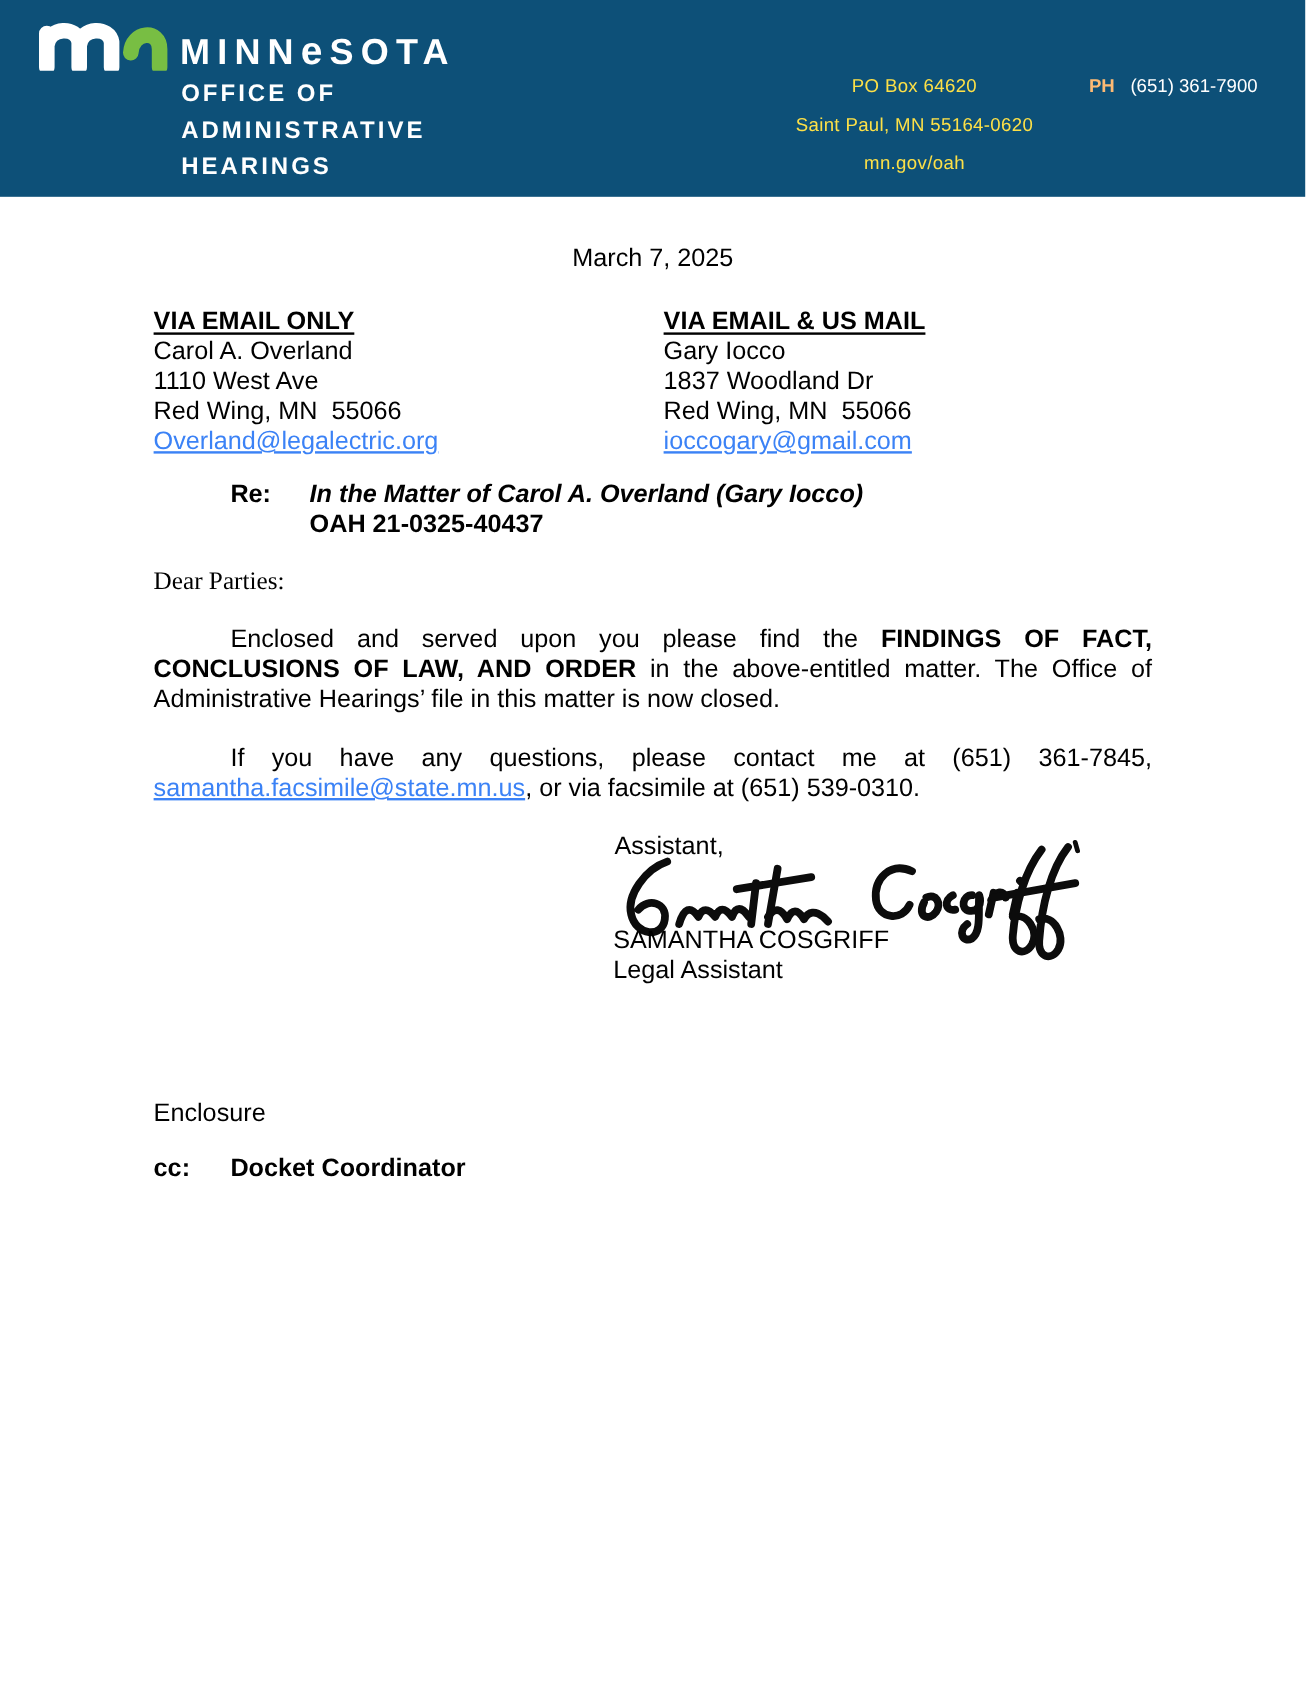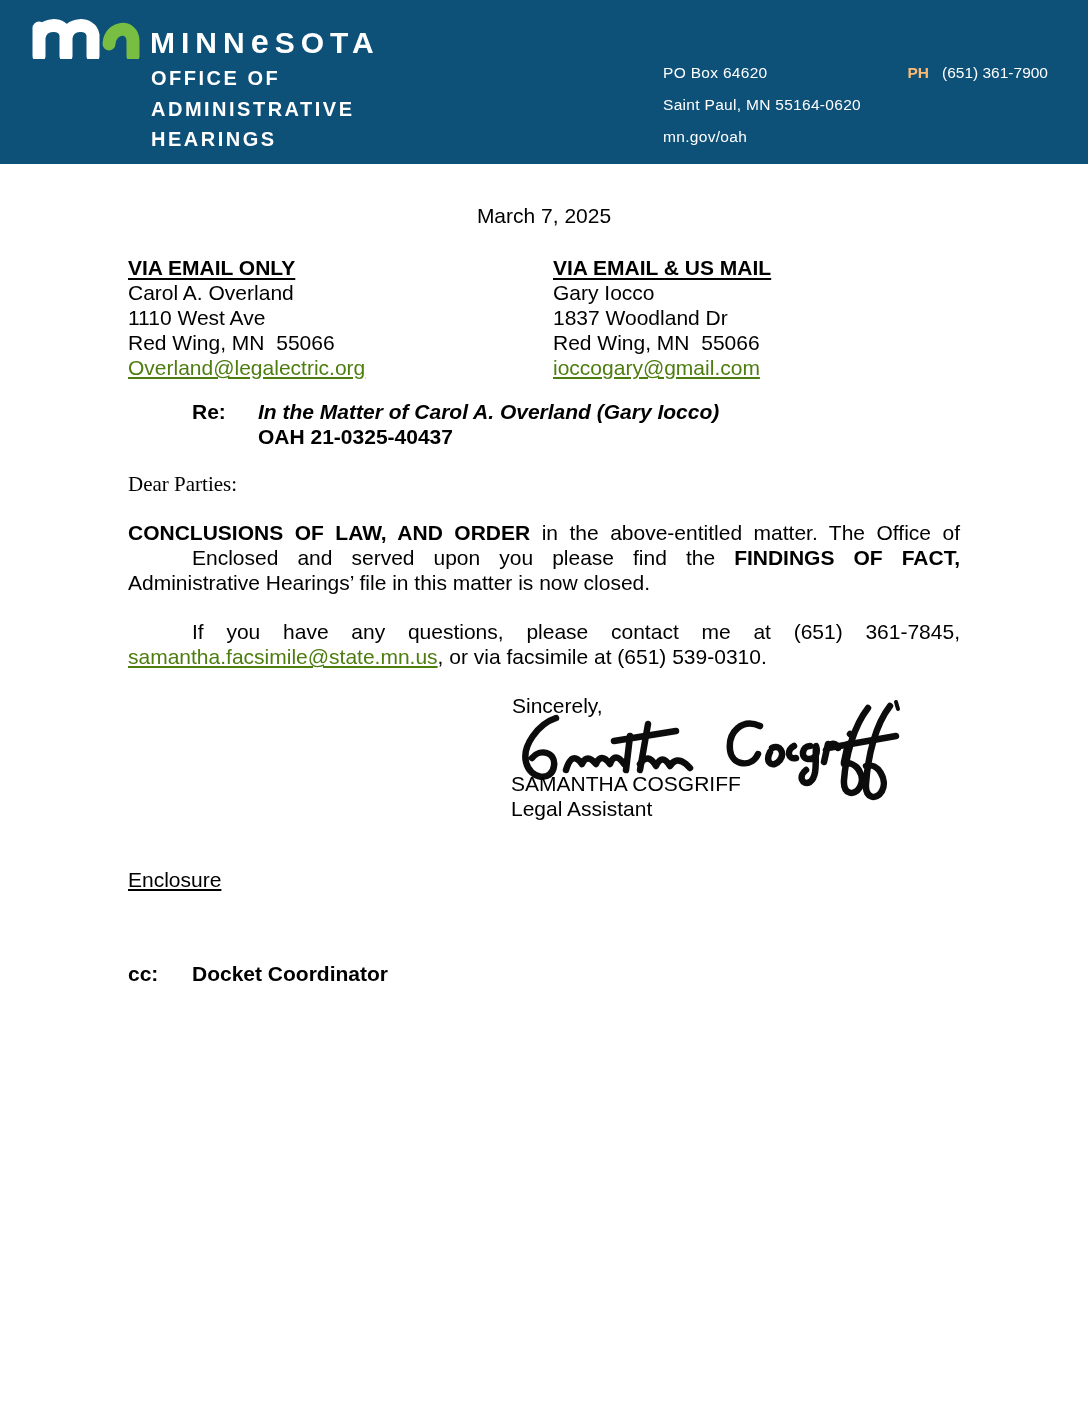--- a/index.html
+++ b/index.html
@@ -15,32 +15,32 @@
   .wordmark {
     position:absolute; left:150px; top:24px; color:#ffffff; font-weight:bold;
     font-size:30px; letter-spacing:6px; white-space:nowrap;
   }
   .wordmark .brand-e { font-size:1.08em; letter-spacing:6px; }
   .office {
     position:absolute; left:151px; top:63px; color:#ffffff; font-weight:bold;
     font-size:20px; letter-spacing:2.5px; line-height:30.5px; white-space:nowrap;
   }
   .contact-col {
-    position:absolute; right:227px; top:57px; text-align:left; color:#ffffff;
+    position:absolute; right:227px; top:57px; text-align:center; color:#fde047;
     font-size:15.5px; line-height:32px; letter-spacing:0.3px; white-space:nowrap;
   }
   .phone-col { position:absolute; right:40px; top:57px; color:#ffffff; font-size:15.5px; line-height:32px; white-space:nowrap; }
   .ph-label { color:#fdba74; font-weight:bold; margin-right:13px; }
 
   
   .btxt { font-size:21px; line-height:25px; }
   .abs { position:absolute; }
   .bold { font-weight:bold; }
   .it { font-style:italic; }
-  .link { color:#4d7c0f; text-decoration:underline; cursor:pointer; }
+  .link { color:#3b82f6; text-decoration:underline; cursor:pointer; }
   .u { text-decoration:underline; text-decoration-thickness:2px; text-underline-offset:3px; }
 
   .date-line { left:0; top:203px; width:1088px; text-align:center; }
 
   .recip { line-height:25px; }
   .recip div { white-space:pre-wrap; }
   .recip-1 { left:128px; top:255px; }
   .recip-2 { left:553px; top:255px; }
 
   .re-block { left:192px; top:399px; display:flex; }
@@ -52,21 +52,21 @@
   .para { left:128px; top:0; width:832px; }
   .p1 { top:520px; } .p2 { top:619px; }
   .j { text-align:justify; text-align-last:justify; }
   .first-indent { text-indent:64px; }
 
   .sincerely { left:512px; top:693px; }
   .signer-name { left:511px; top:771px; }
   .signer-title { left:511px; top:796px; }
   .signature { position:absolute; left:498px; top:696px; pointer-events:none; }
 
-  .enclosure { left:128px; top:867px;text-decoration:underline; }
+  .enclosure { left:128px; top:915px; }
   .cc-line { left:128px; top:961px; display:flex;font-weight:bold; }
   .cc-label { width:64px; flex:0 0 64px; }
 </style>
 </head>
 <body>
 
 <div class="page">
 
   <header class="letterhead">
     <svg class="logo" width="112" height="48" viewBox="0 0 112 48" aria-hidden="true">
@@ -110,31 +110,31 @@
     <div class="re-label">Re:</div>
     <div class="re-lines">
       <div class="it">In the Matter of Carol A. Overland (Gary Iocco)</div>
       <div>OAH 21-0325-40437</div>
     </div>
   </div>
 
   <div class="abs btxt salutation">Dear Parties:</div>
 
   <div class="abs btxt para p1">
+    <div class="j first-indent"><span>Enclosed and served upon you please find the </span><span class="bold">FINDINGS OF FACT,</span></div>
     <div class="j"><span class="bold">CONCLUSIONS OF LAW, AND ORDER</span><span> in the above-entitled matter. The Office of</span></div>
-    <div class="j first-indent"><span>Enclosed and served upon you please find the </span><span class="bold">FINDINGS OF FACT,</span></div>
     <div><span>Administrative Hearings’ file in this matter is now closed.</span></div>
   </div>
 
   <div class="abs btxt para p2">
     <div class="j first-indent"><span>If you have any questions, please contact me at (651) 361-7845,</span></div>
     <div><span class="link">samantha.facsimile@state.mn.us</span><span>, or via facsimile at (651) 539-0310.</span></div>
   </div>
 
-  <div class="abs btxt sincerely">Sincerely,</div>
+  <div class="abs btxt sincerely">Assistant,</div>
 
   <svg class="signature" width="404" height="126" viewBox="0 0 404 126" role="img" aria-label="Samantha Cosgriff">
     <g fill="none" stroke="#0c0c0c" stroke-width="6.5" stroke-linecap="round" stroke-linejoin="round">
 
       <path d="M58,22 C40,28 24,50 28,66 C32,84 54,86 56,70 C58,56 42,52 34,62"></path>
 
       <path d="M68,74 Q74,54 84,68 Q89,57 98,68 Q103,56 112,68 Q117,55 126,68"></path>
 
       <path d="M132,40 L128,74"></path>
 

